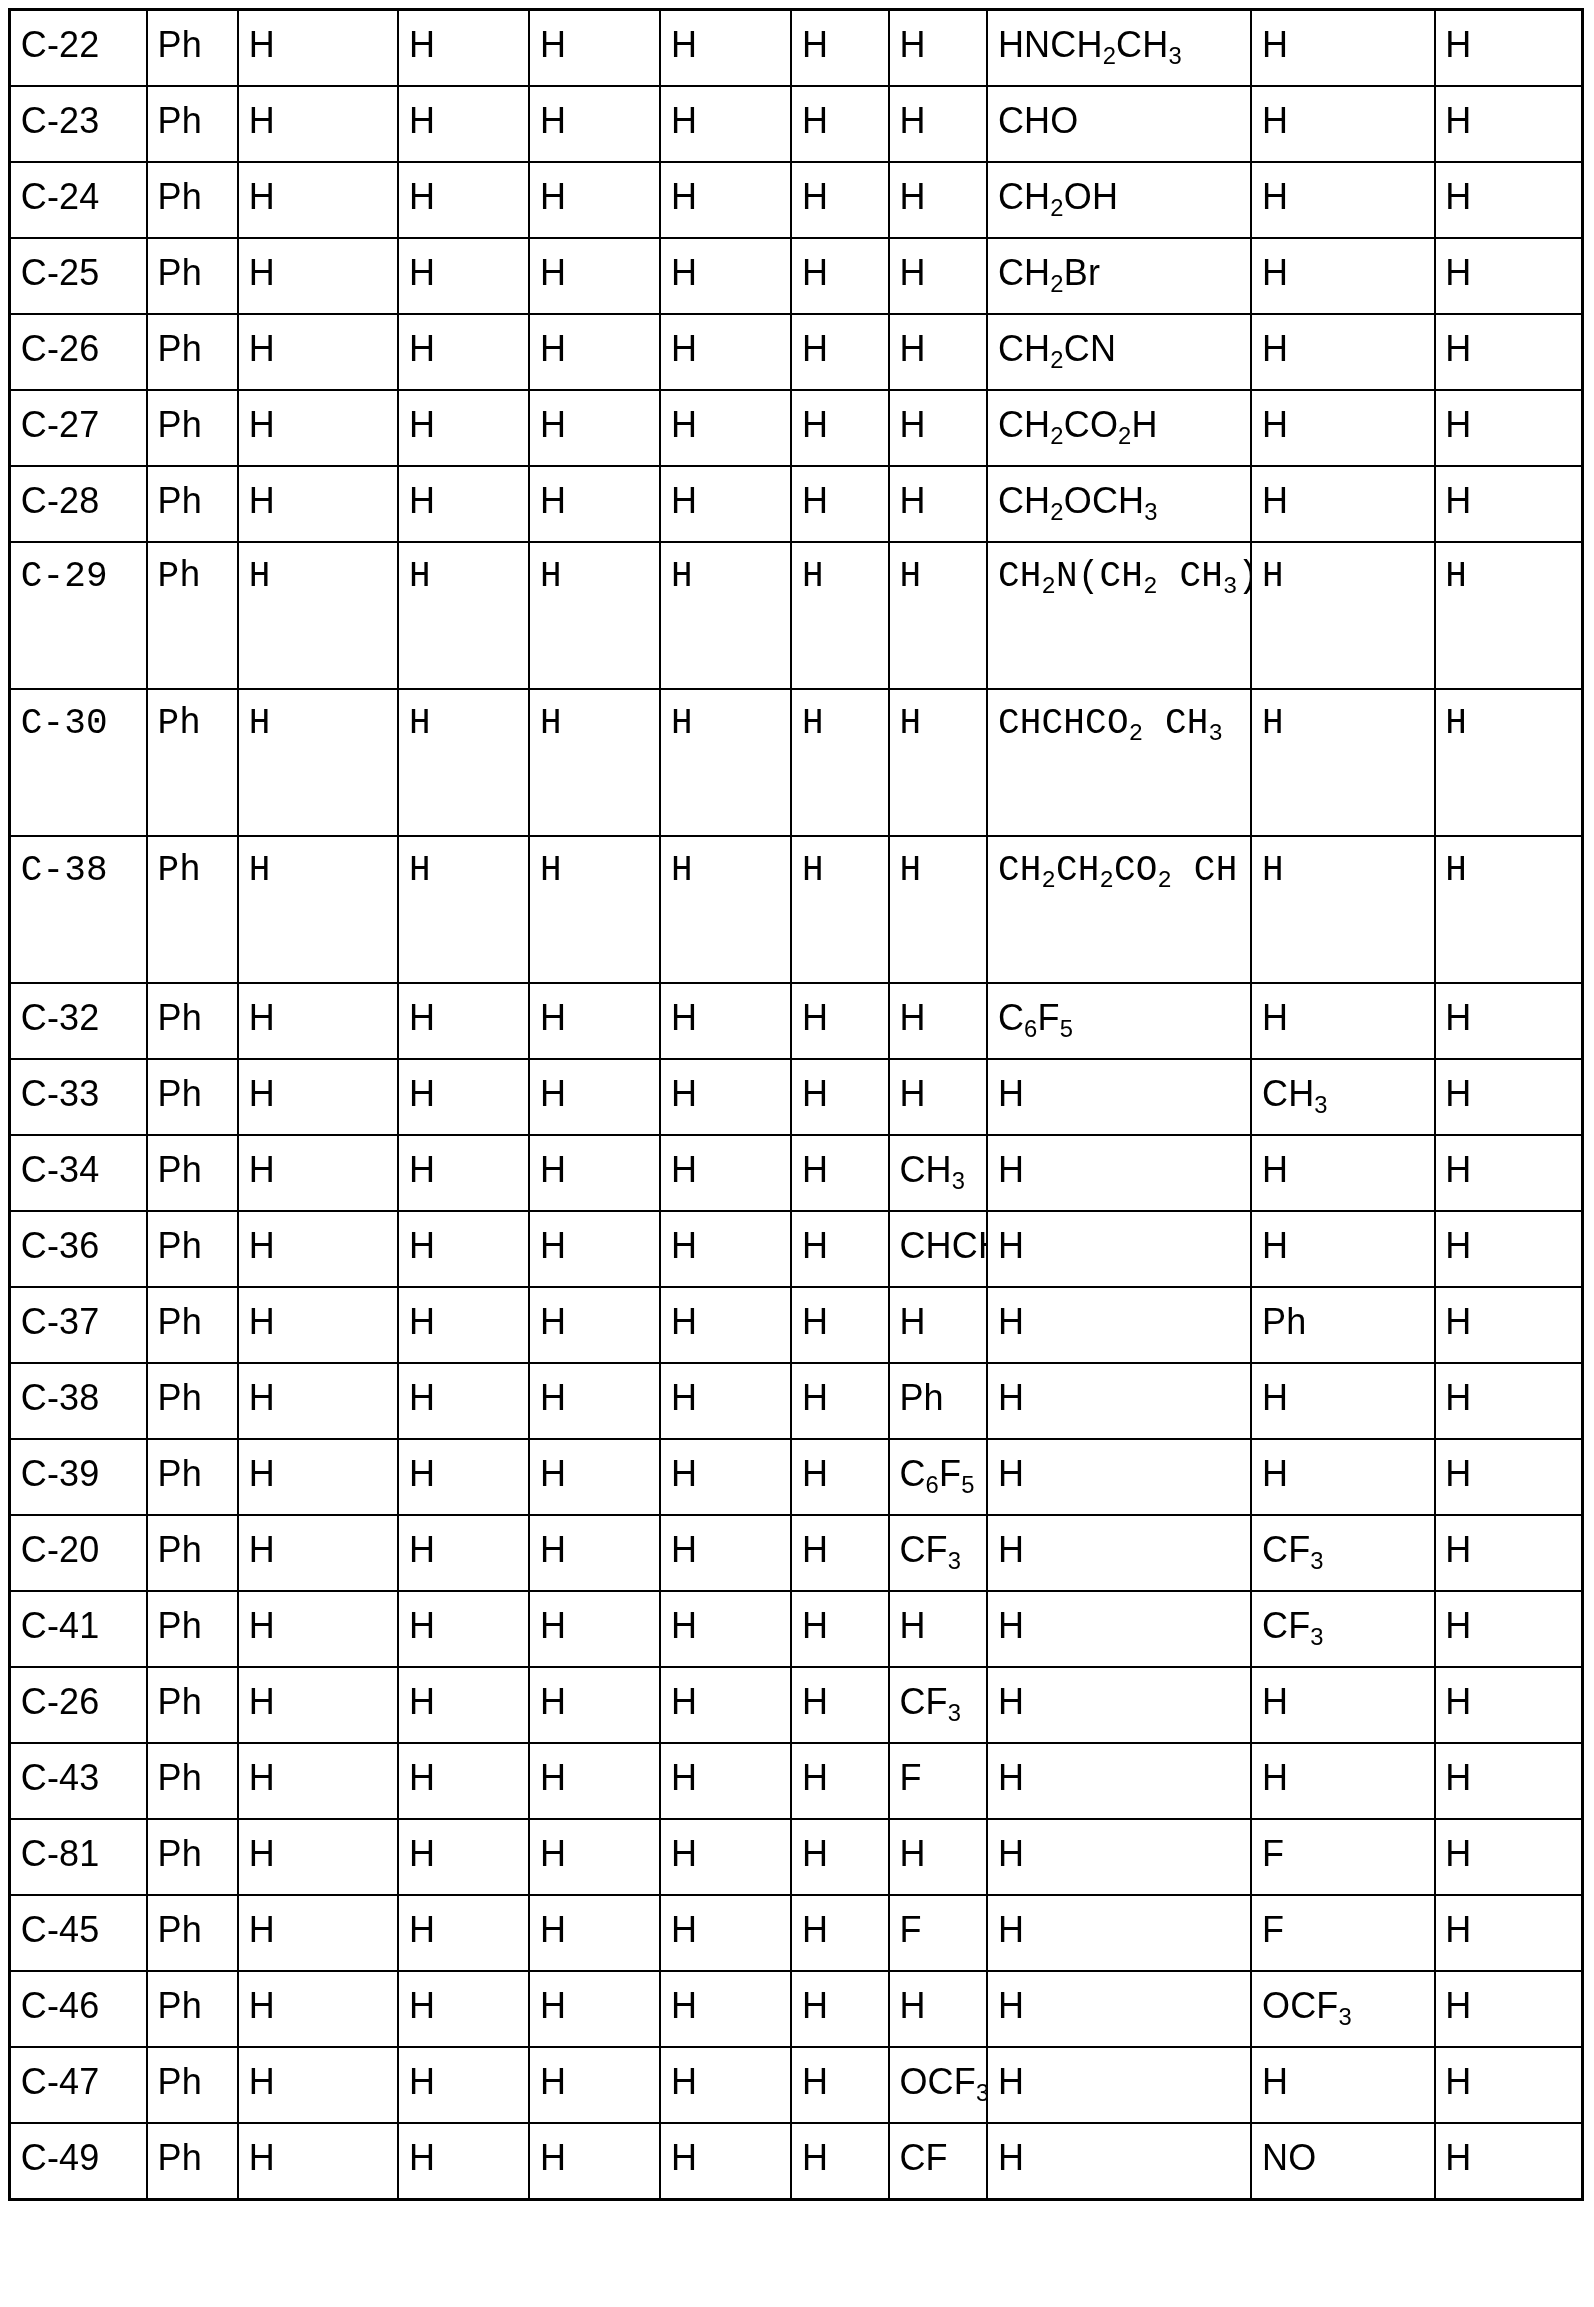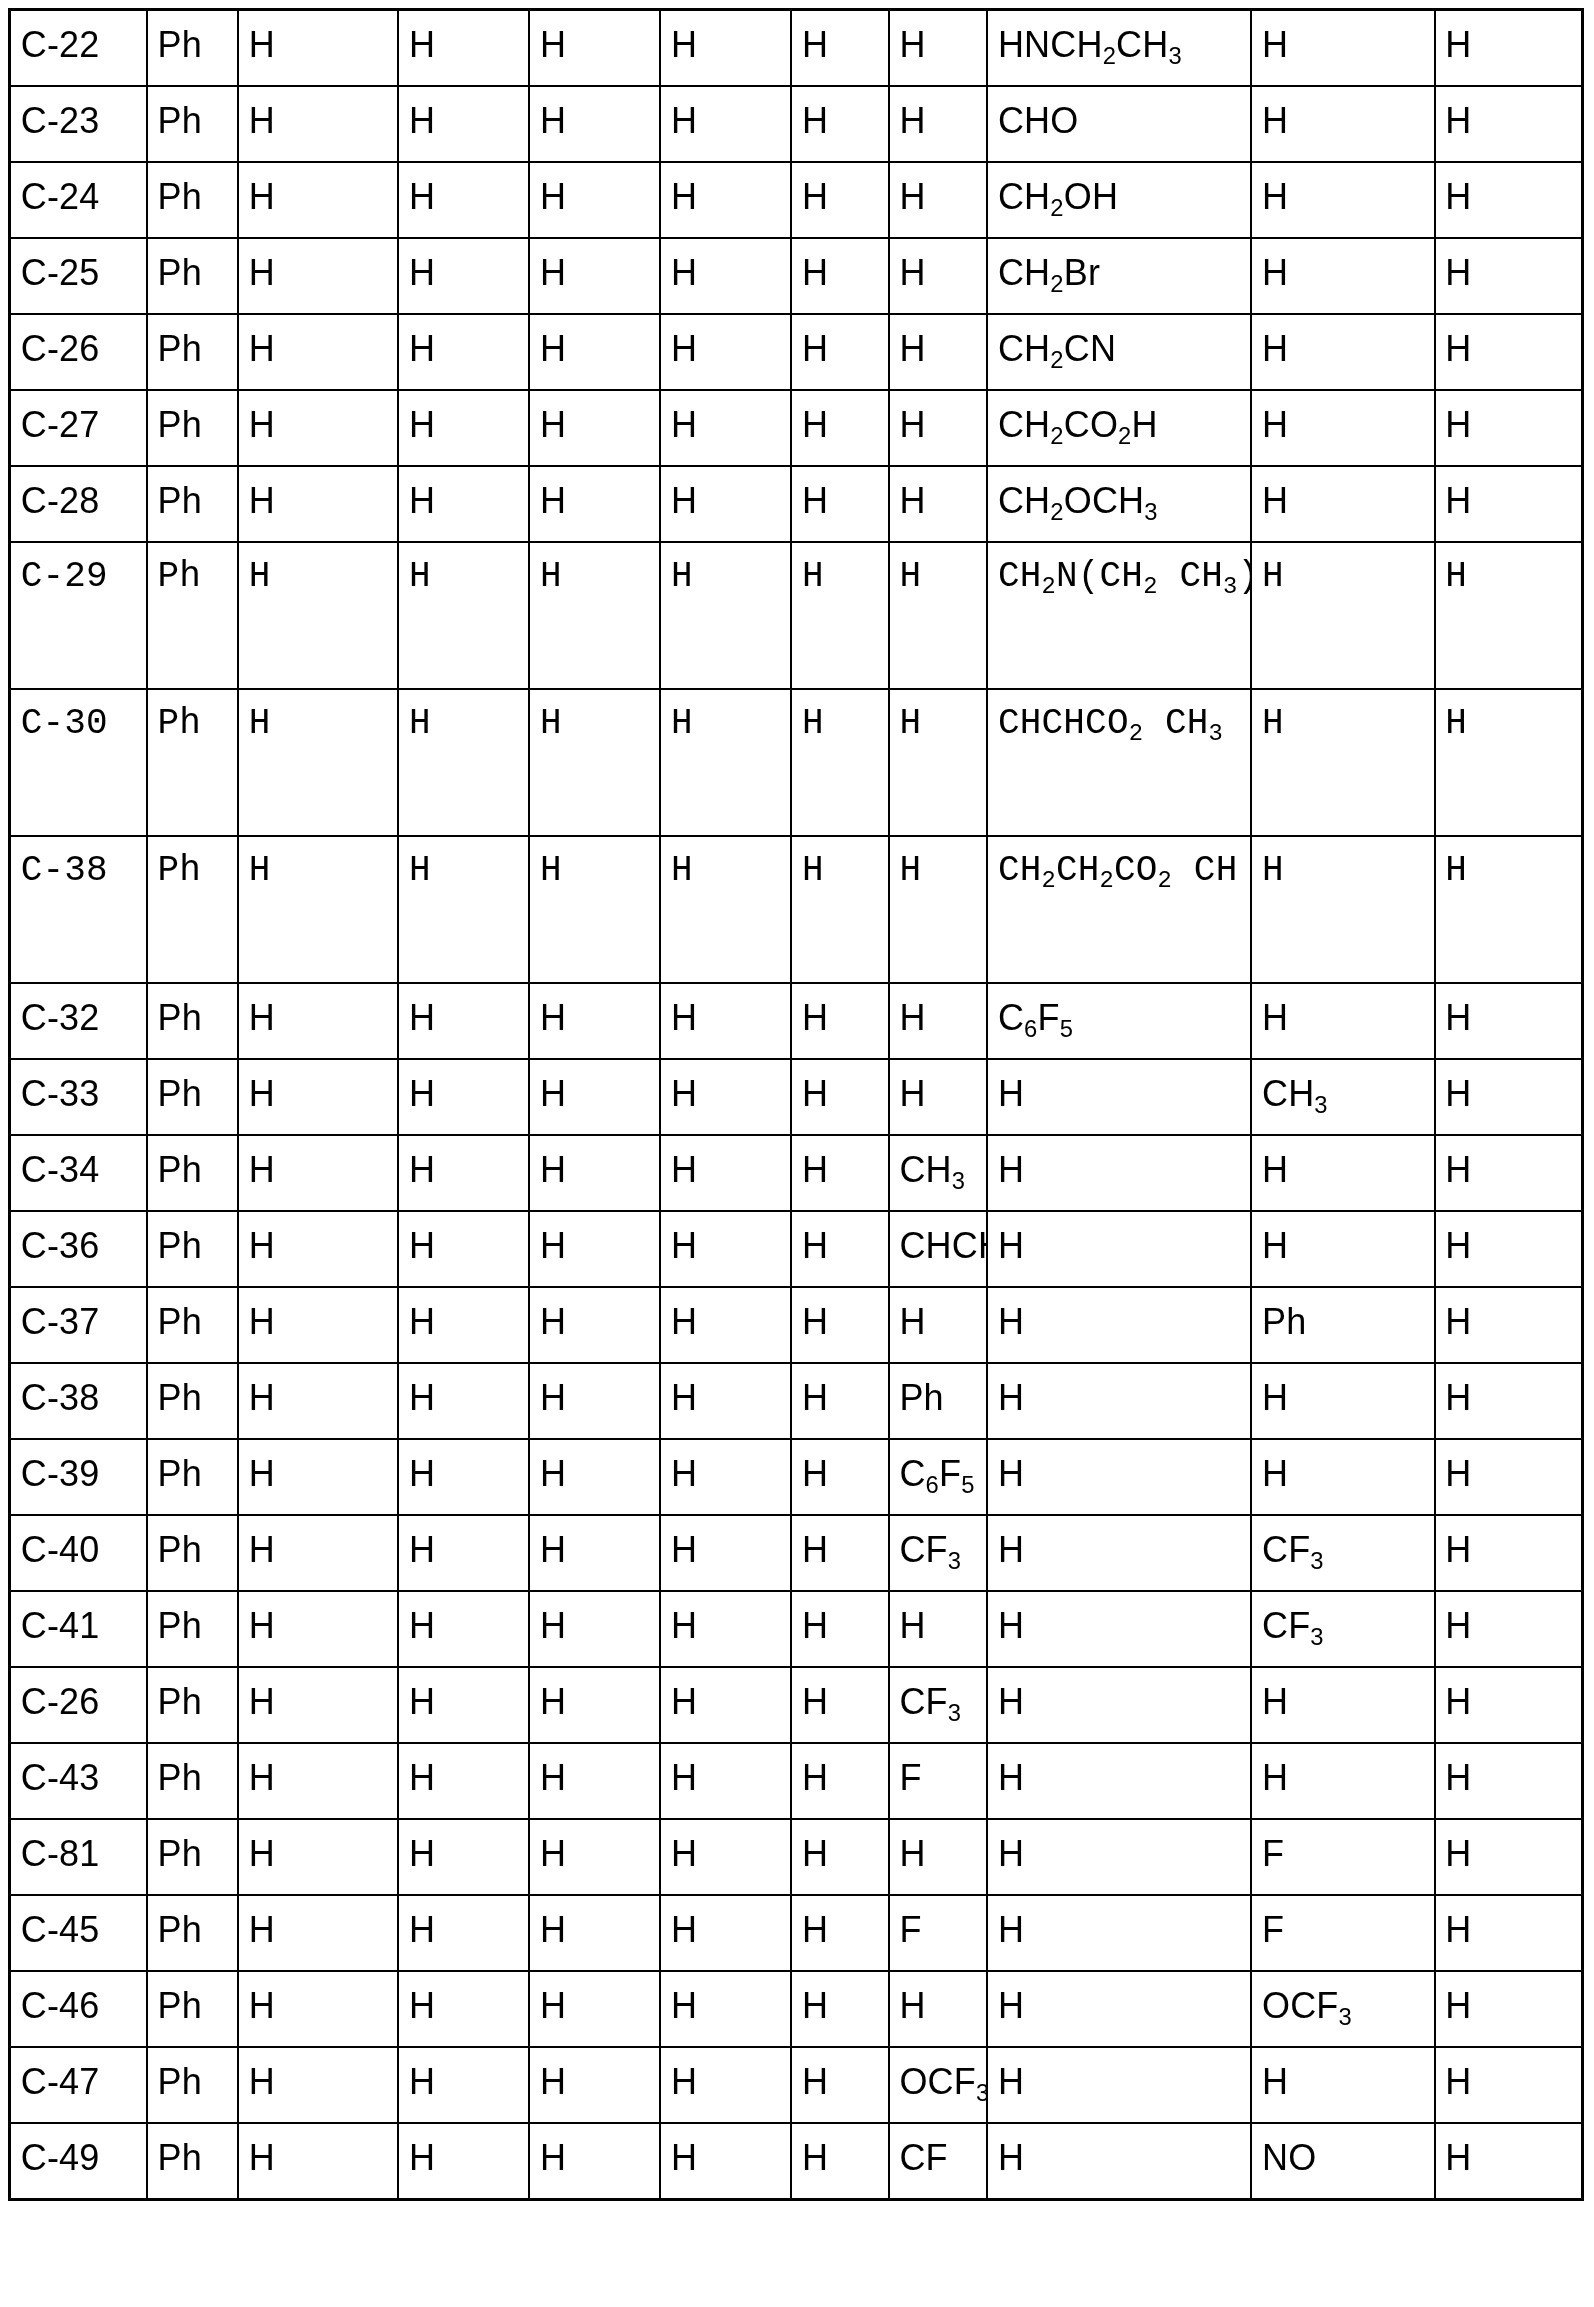--- a/index.html
+++ b/index.html
@@ -296,21 +296,21 @@
           <td>H</td>
           <td>H</td>
           <td>H</td>
           <td>H</td>
           <td>C<sub>6</sub>F<sub>5</sub></td>
           <td>H</td>
           <td>H</td>
           <td>H</td>
         </tr>
         <tr class="row-std">
-          <td>C-40</td>
+          <td>C-20</td>
           <td>Ph</td>
           <td>H</td>
           <td>H</td>
           <td>H</td>
           <td>H</td>
           <td>H</td>
           <td>CF<sub>3</sub></td>
           <td>H</td>
           <td>CF<sub>3</sub></td>
           <td>H</td>

